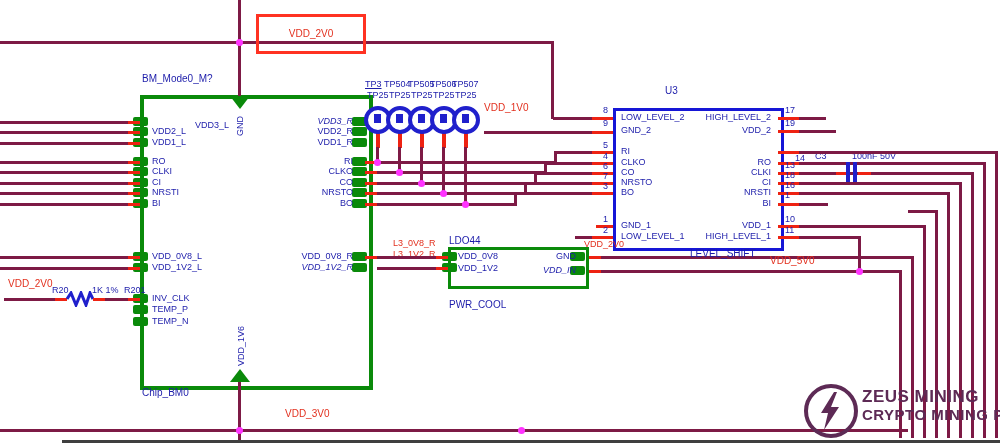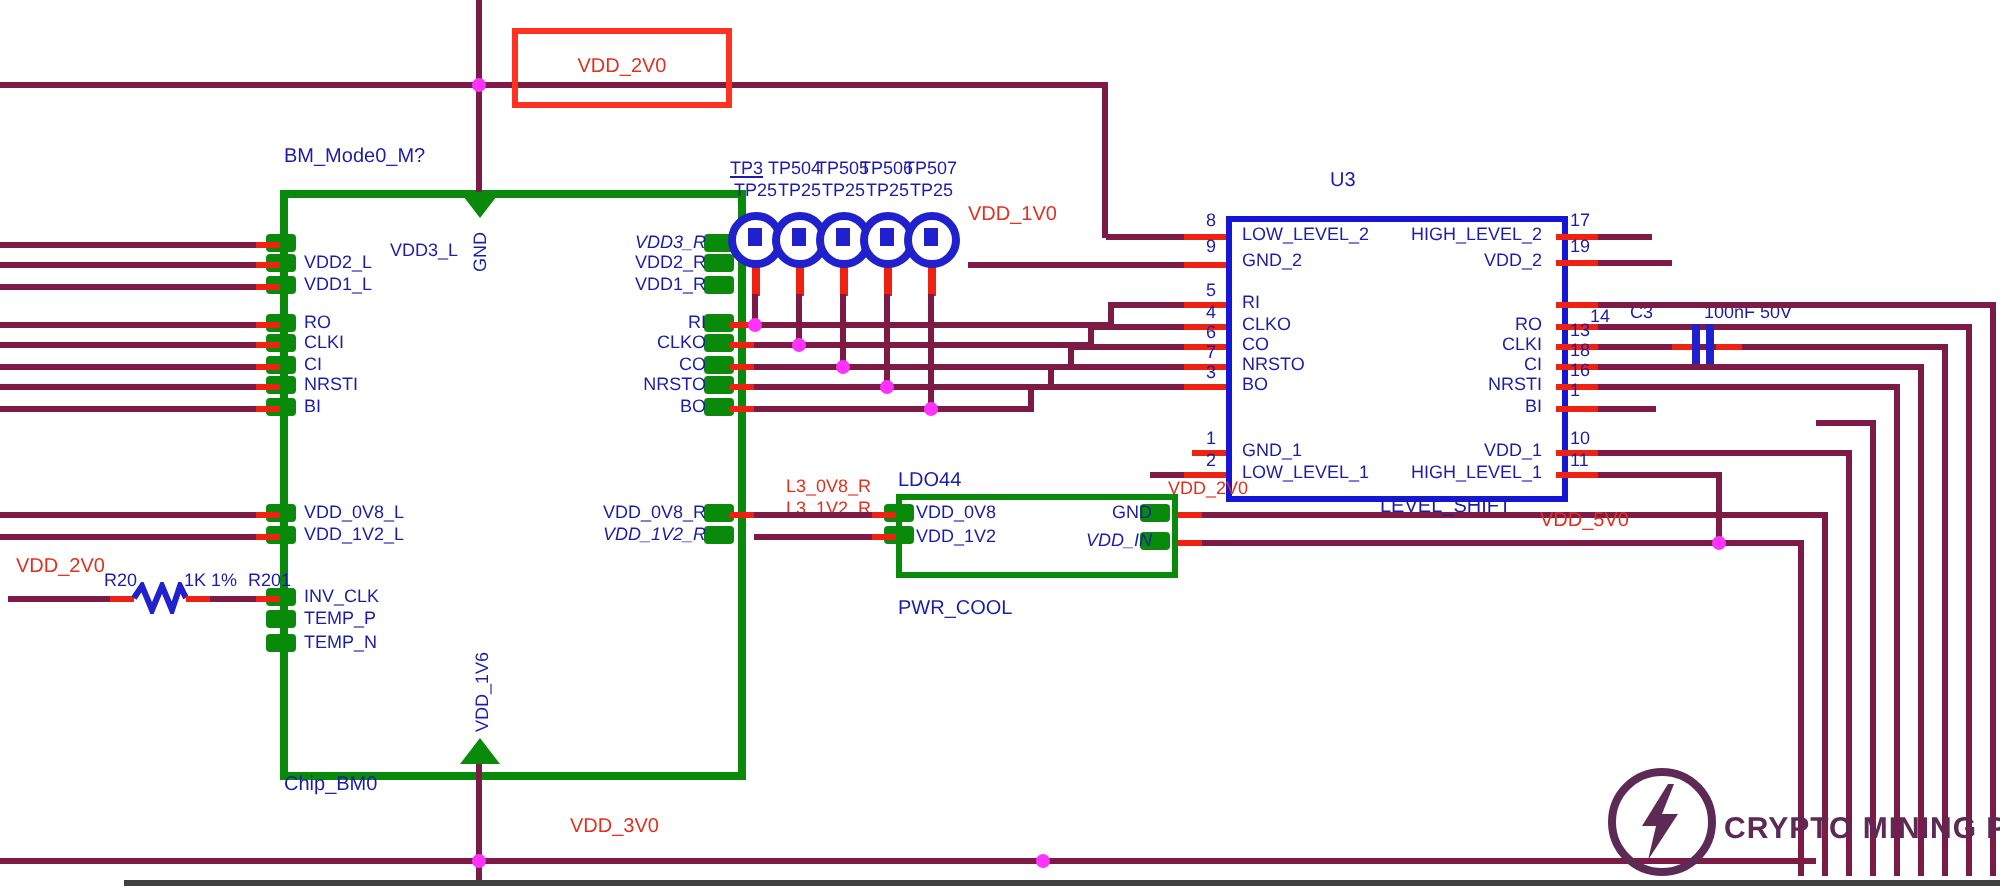--- a/index.html
+++ b/index.html
@@ -337,15 +337,16 @@
   <div class="dot top" style="left:462px;top:201px;"></div>
   <div class="dot top" style="left:856px;top:268px;"></div>
   <div class="dot top" style="left:236px;top:427px;"></div>
   <div class="dot top" style="left:518px;top:427px;"></div>
 
   <div style="position:absolute;left:804px;top:384px;width:46px;height:46px;border:4px solid var(--logo);border-radius:50%;z-index:4;">
     <svg width="46" height="46" style="position:absolute;left:0;top:0;">
       <polygon points="26,4 13,25 20,25 16,42 31,19 23,19 29,4" fill="#5d2a55"></polygon>
     </svg>
   </div>
+  <span class="logo-txt" style="left:862px;top:387px;font-size:17px;z-index:4;">ZEUS MINING</span>
   <span class="logo-txt" style="left:862px;top:406px;font-size:15px;z-index:4;">CRYPTO MINING PRO</span>
 
 </div>
 
 </body></html>

